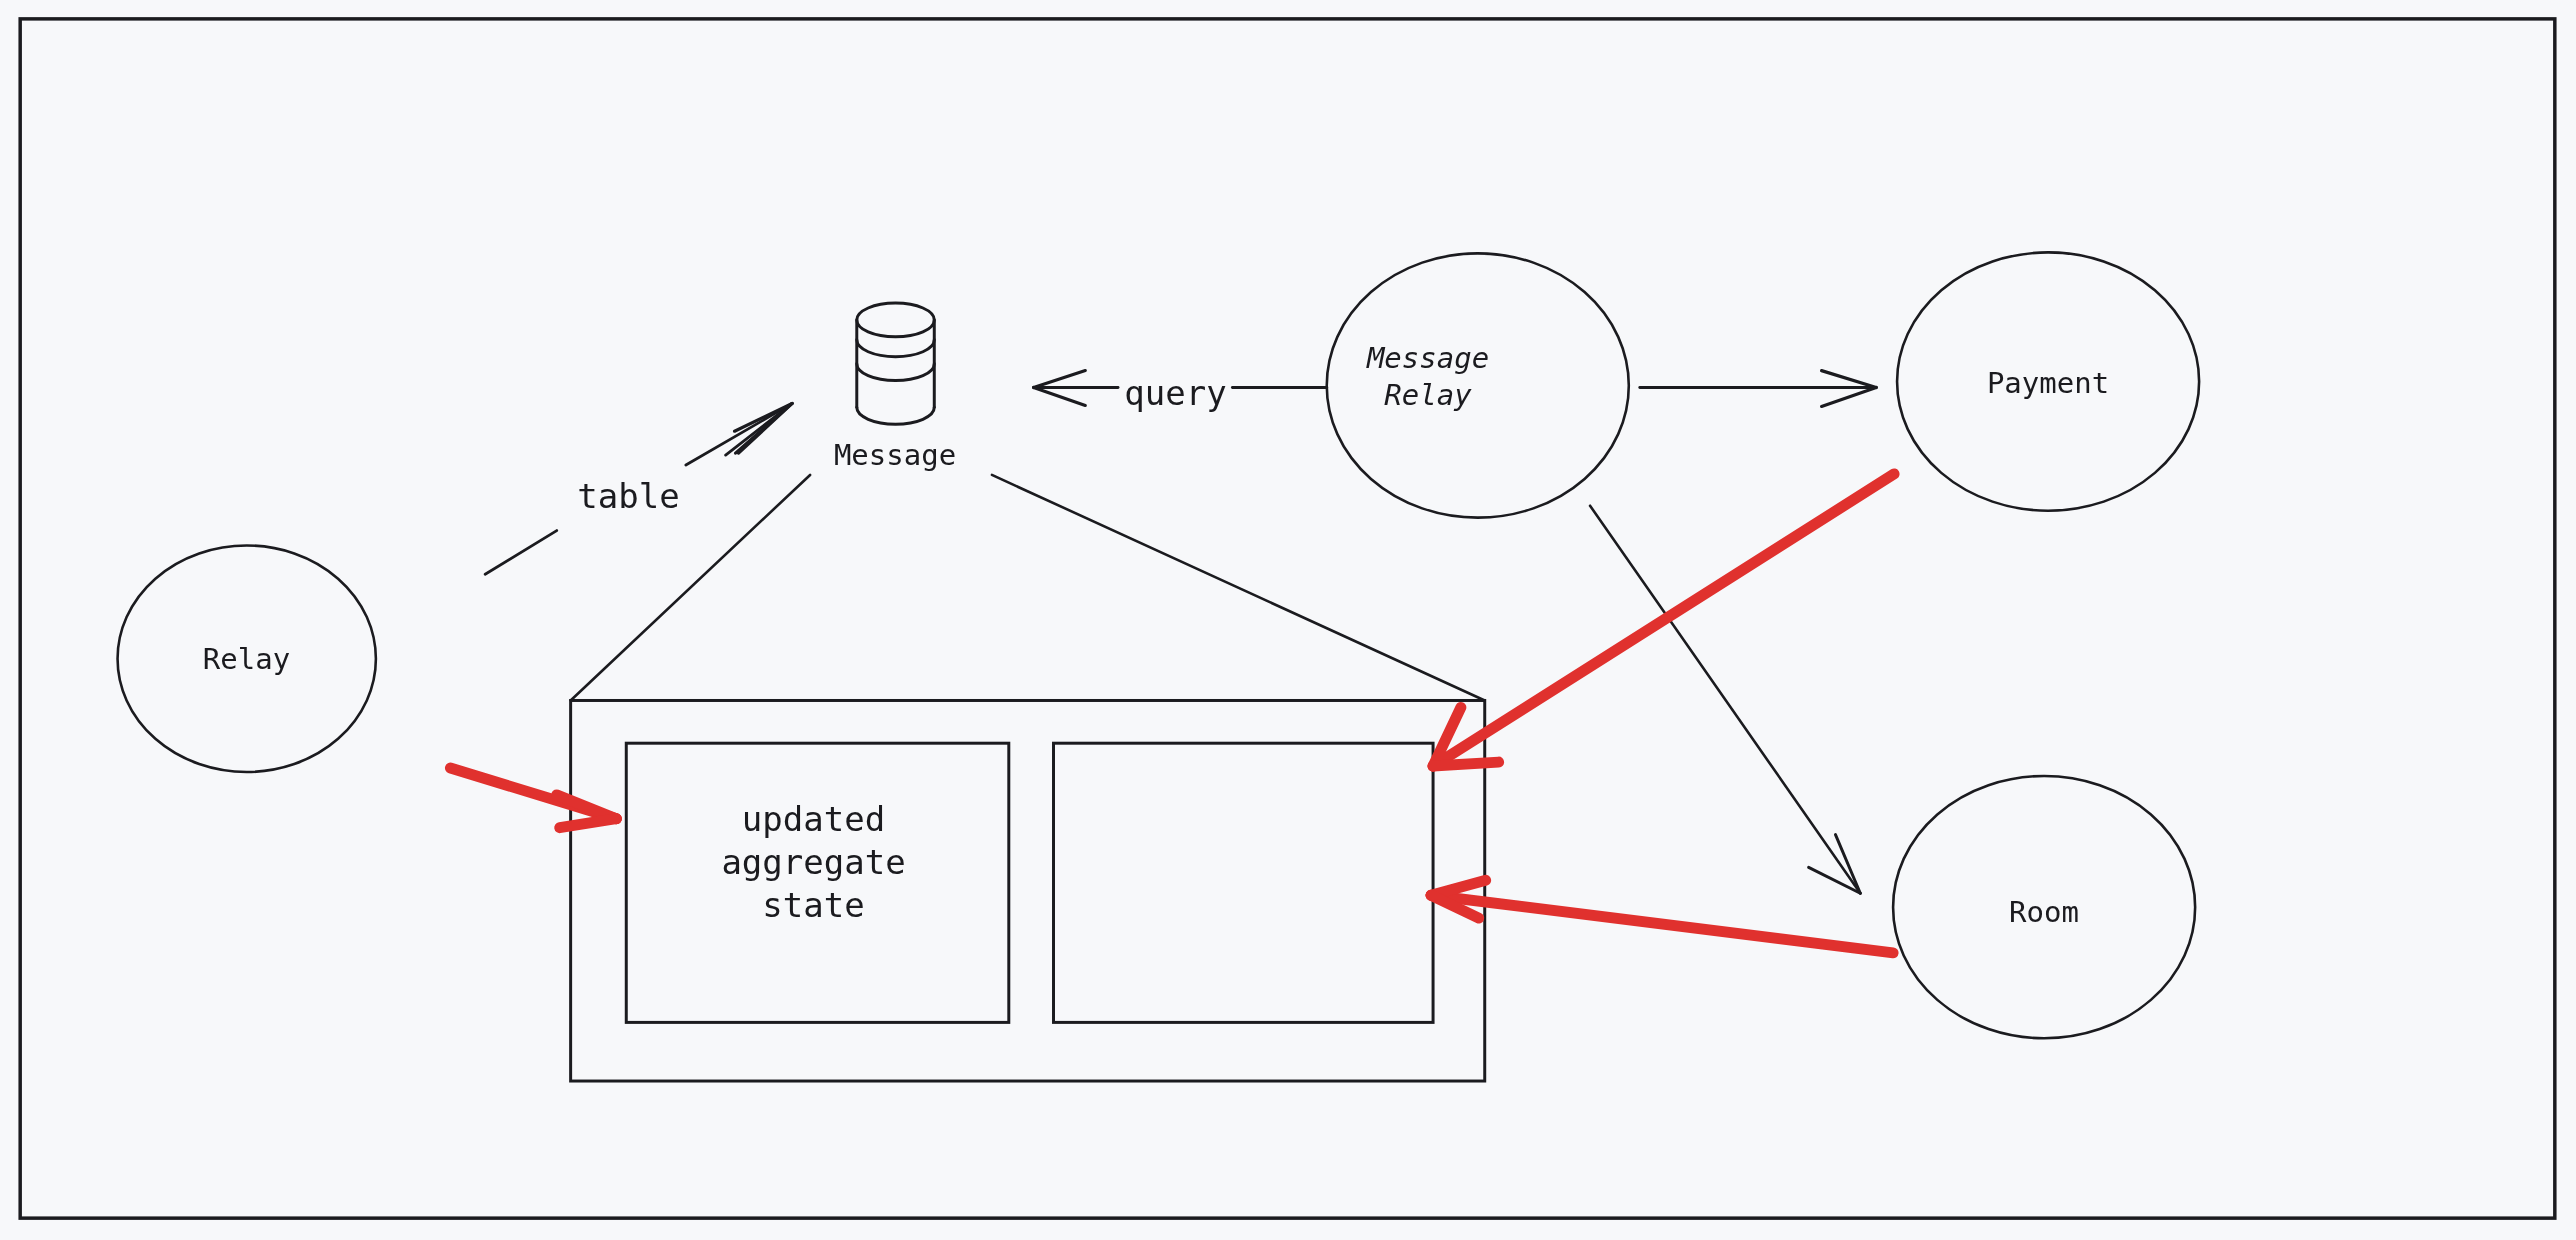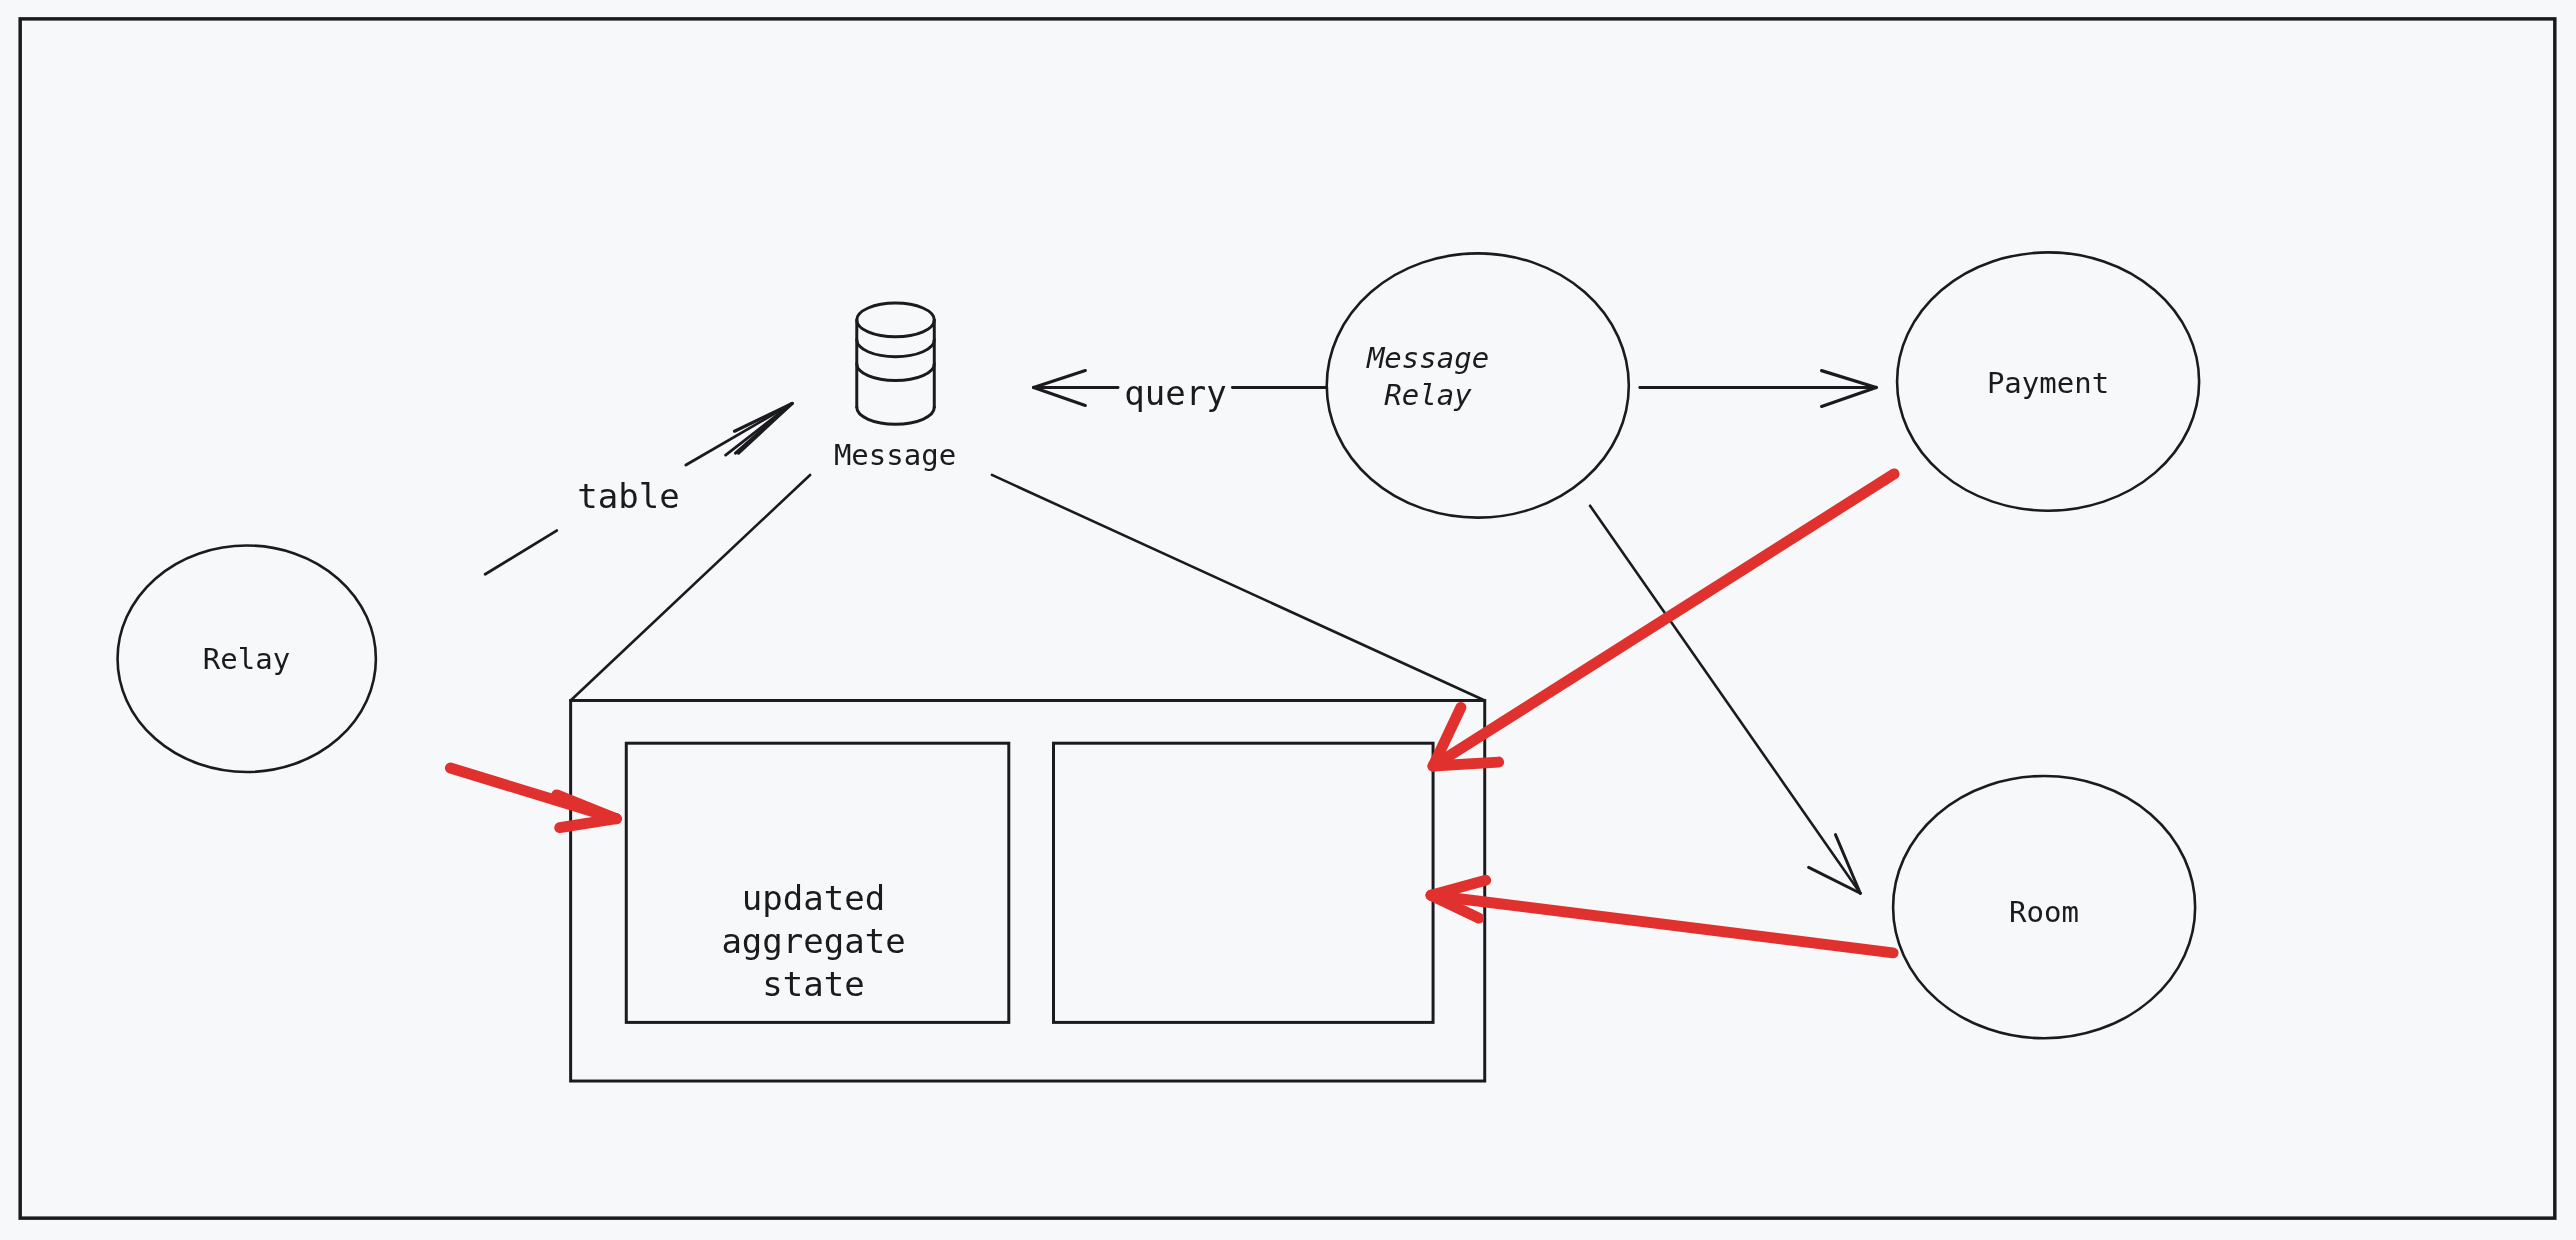--- a/index.html
+++ b/index.html
@@ -122,21 +122,21 @@
 
   <div class="node-label lbl-29" style="left:766px; top:437px; width:258px;">Message</div>
 
   <div class="node-label lbl-29" style="left:1299px; top:340px; width:258px;font-style:italic;">Message
 Relay</div>
 
   <div class="node-label lbl-29" style="left:1919px; top:365px; width:258px;">Payment</div>
 
   <div class="node-label lbl-29" style="left:1915px; top:894px; width:258px;">Room</div>
 
-  <div class="node-label lbl-28" style="left:626px; top:877px; width:375px;">updated
+  <div class="node-label lbl-28" style="left:626px; top:798px; width:375px;">updated
 aggregate
 state</div>
 
 
   <div class="node-label lbl-28" style="left:559px; top:475px; width:139px;">table</div>
 
   <div class="node-label lbl-28" style="left:1121px; top:372px; width:109px;">query</div>
 
 </div>
 

